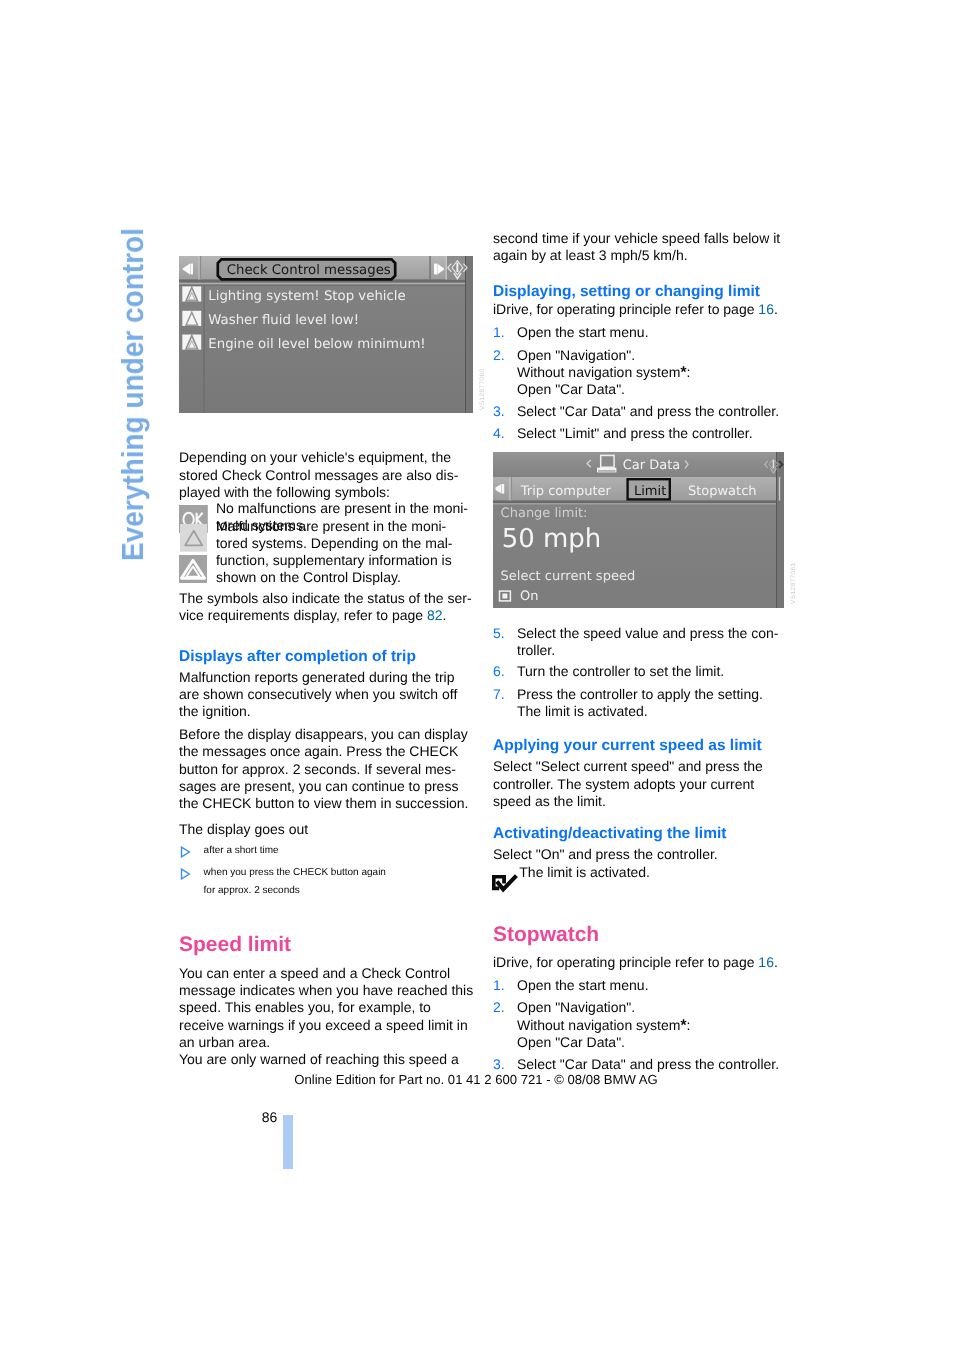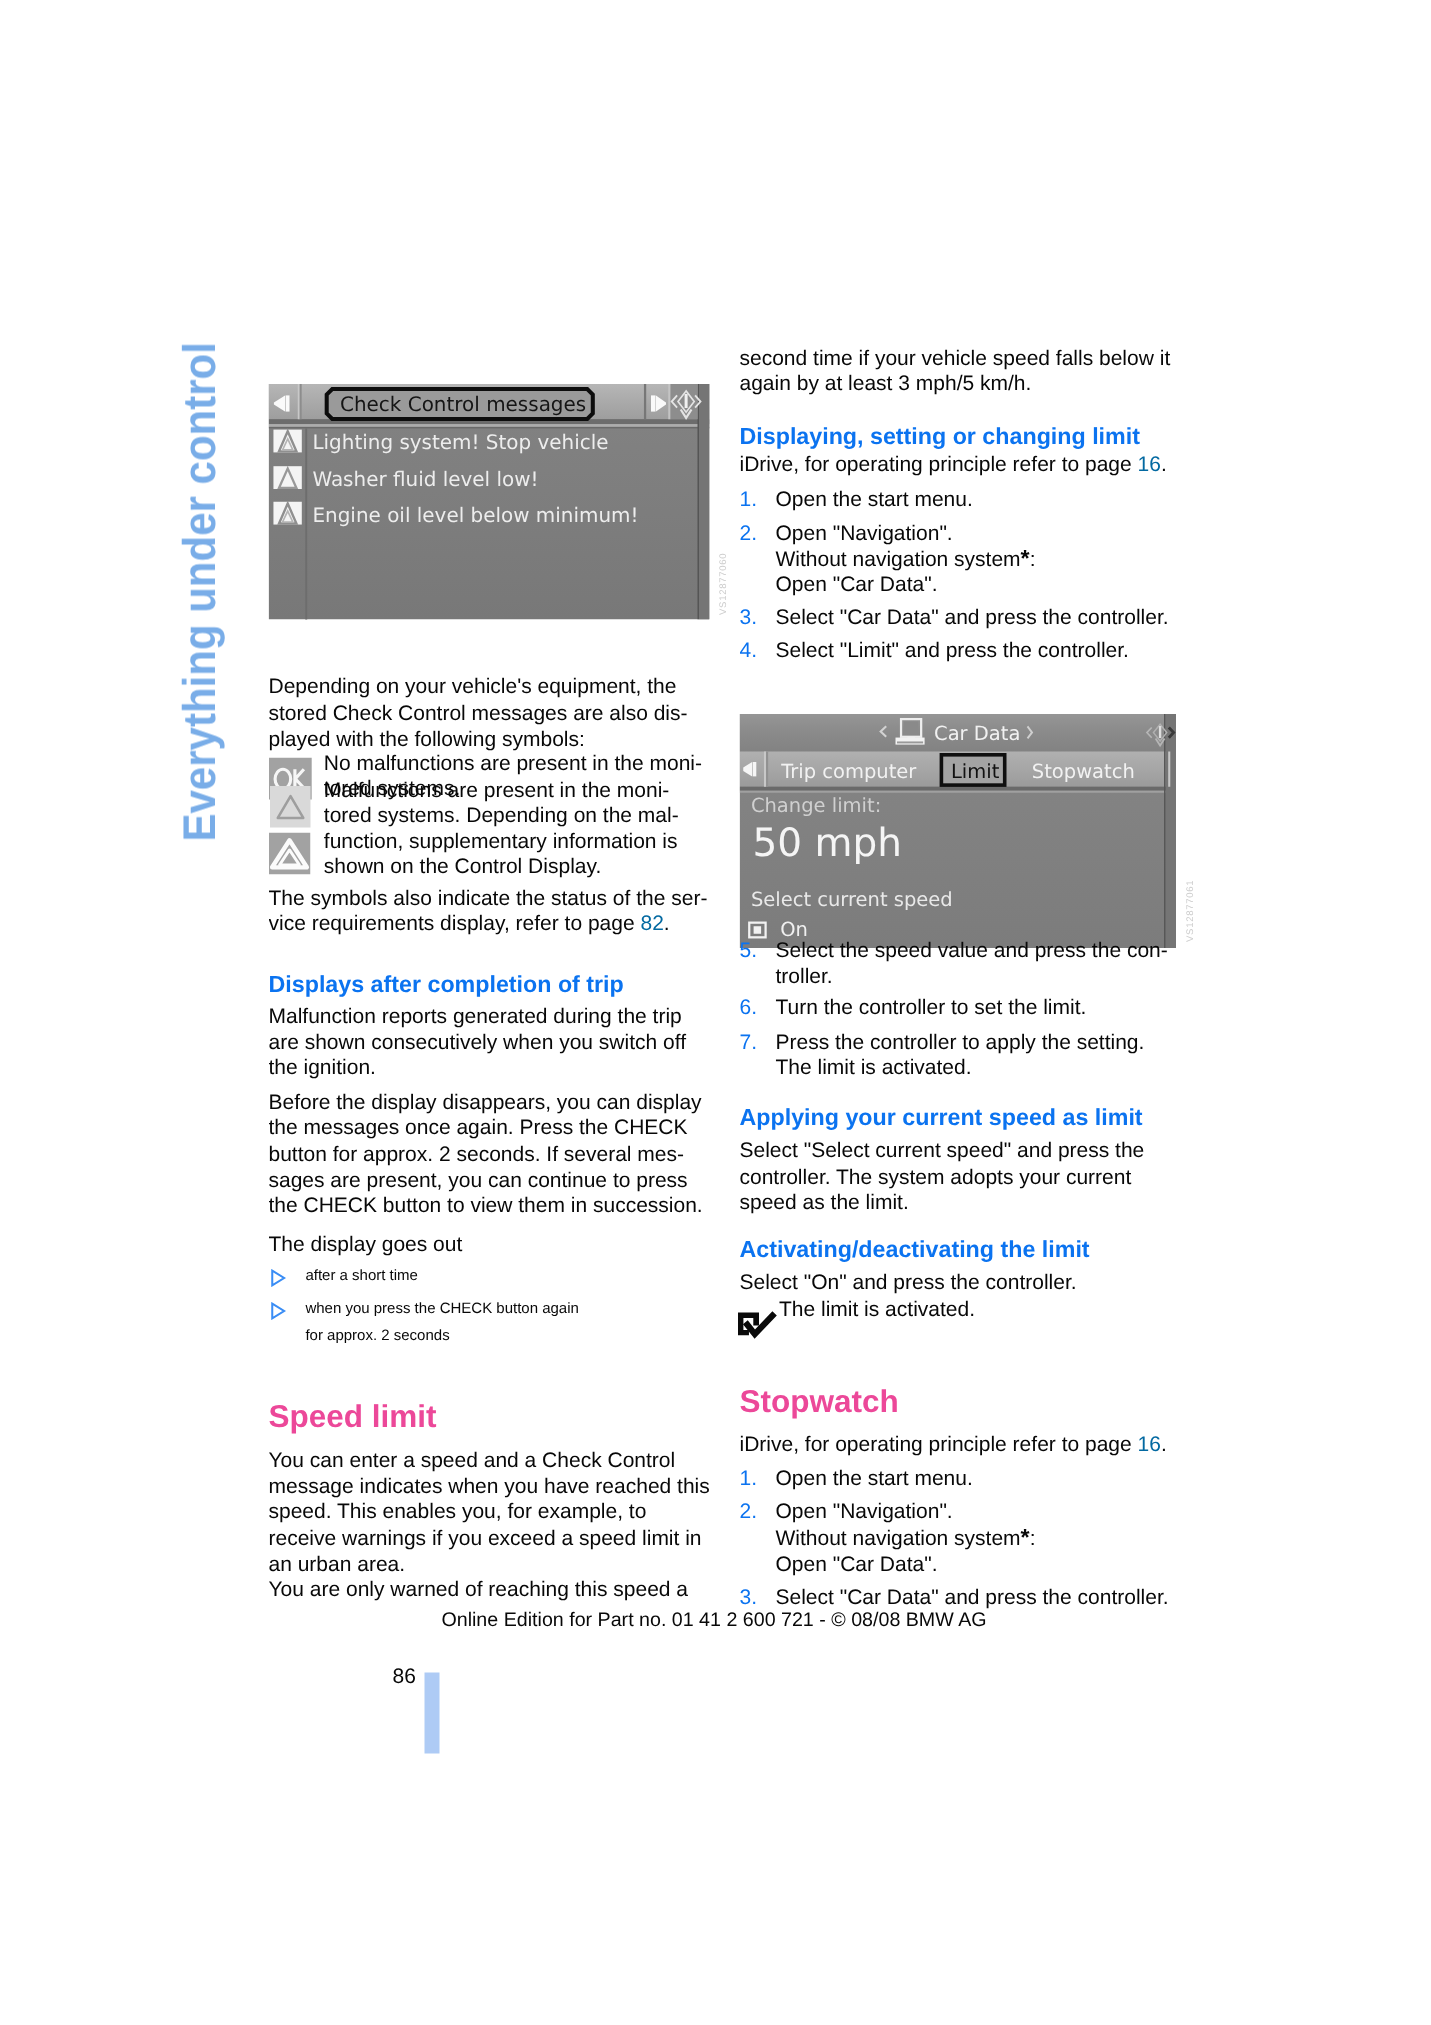--- a/index.html
+++ b/index.html
@@ -189,21 +189,21 @@
   <div class="abs R hd" style="top:283px;" data-name="heading-displaying-setting-changing-limit">Displaying, setting or changing limit</div>
   <div class="abs R bt" style="top:300.8px;" data-name="idrive-reference-1"><span data-name="idrive-text-a">iDrive, for operating principle refer to page </span><span class="blue" data-name="page-ref-16">16</span><span data-name="idrive-text-b">.</span></div>
 
   <div class="abs R step" style="top:323.8px;" data-name="step-1"><span class="num" data-name="step-number">1.</span><span data-name="step-text">Open the start menu.</span></div>
   <div class="abs R step" style="top:346.6px;" data-name="step-2"><span class="num" data-name="step-number">2.</span><span data-name="step-text">Open "Navigation".
 Without navigation system</span><span class="sup" data-name="footnote-asterisk">*</span><span data-name="step-text-2">:
 Open "Car Data".</span></div>
   <div class="abs R step" style="top:403.2px;" data-name="step-3"><span class="num" data-name="step-number">3.</span><span data-name="step-text">Select "Car Data" and press the controller.</span></div>
   <div class="abs R step" style="top:424.9px;" data-name="step-4"><span class="num" data-name="step-number">4.</span><span data-name="step-text">Select "Limit" and press the controller.</span></div>
 
-  <div class="shot" style="left:493px;top:476px;width:291px;height:196px;" data-name="car-data-screenshot">
+  <div class="shot" style="left:493px;top:452px;width:291px;height:196px;" data-name="car-data-screenshot">
     <svg width="291" height="156" viewBox="0 0 291 156" data-name="car-data-display">
       <defs>
         <linearGradient id="hdr2" x1="0" y1="0" x2="0" y2="1">
           <stop offset="0" stop-color="#969696"></stop>
           <stop offset="0.4" stop-color="#8c8c8c"></stop>
           <stop offset="1" stop-color="#828282"></stop>
         </linearGradient>
         <linearGradient id="tabs2" x1="0" y1="0" x2="0" y2="1">
           <stop offset="0" stop-color="#b0b0b0"></stop>
           <stop offset="0.5" stop-color="#a6a6a6"></stop>

